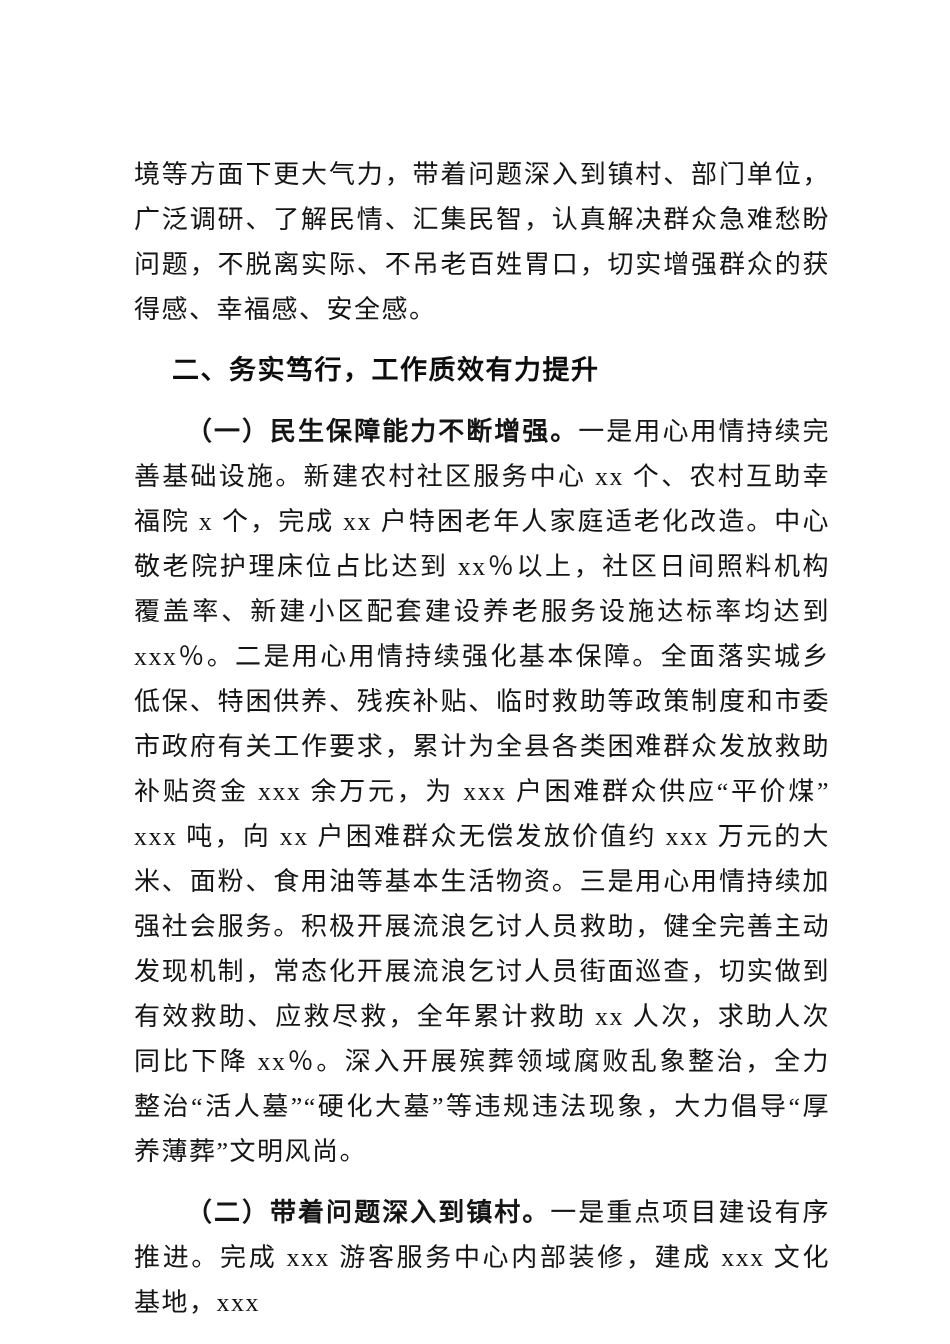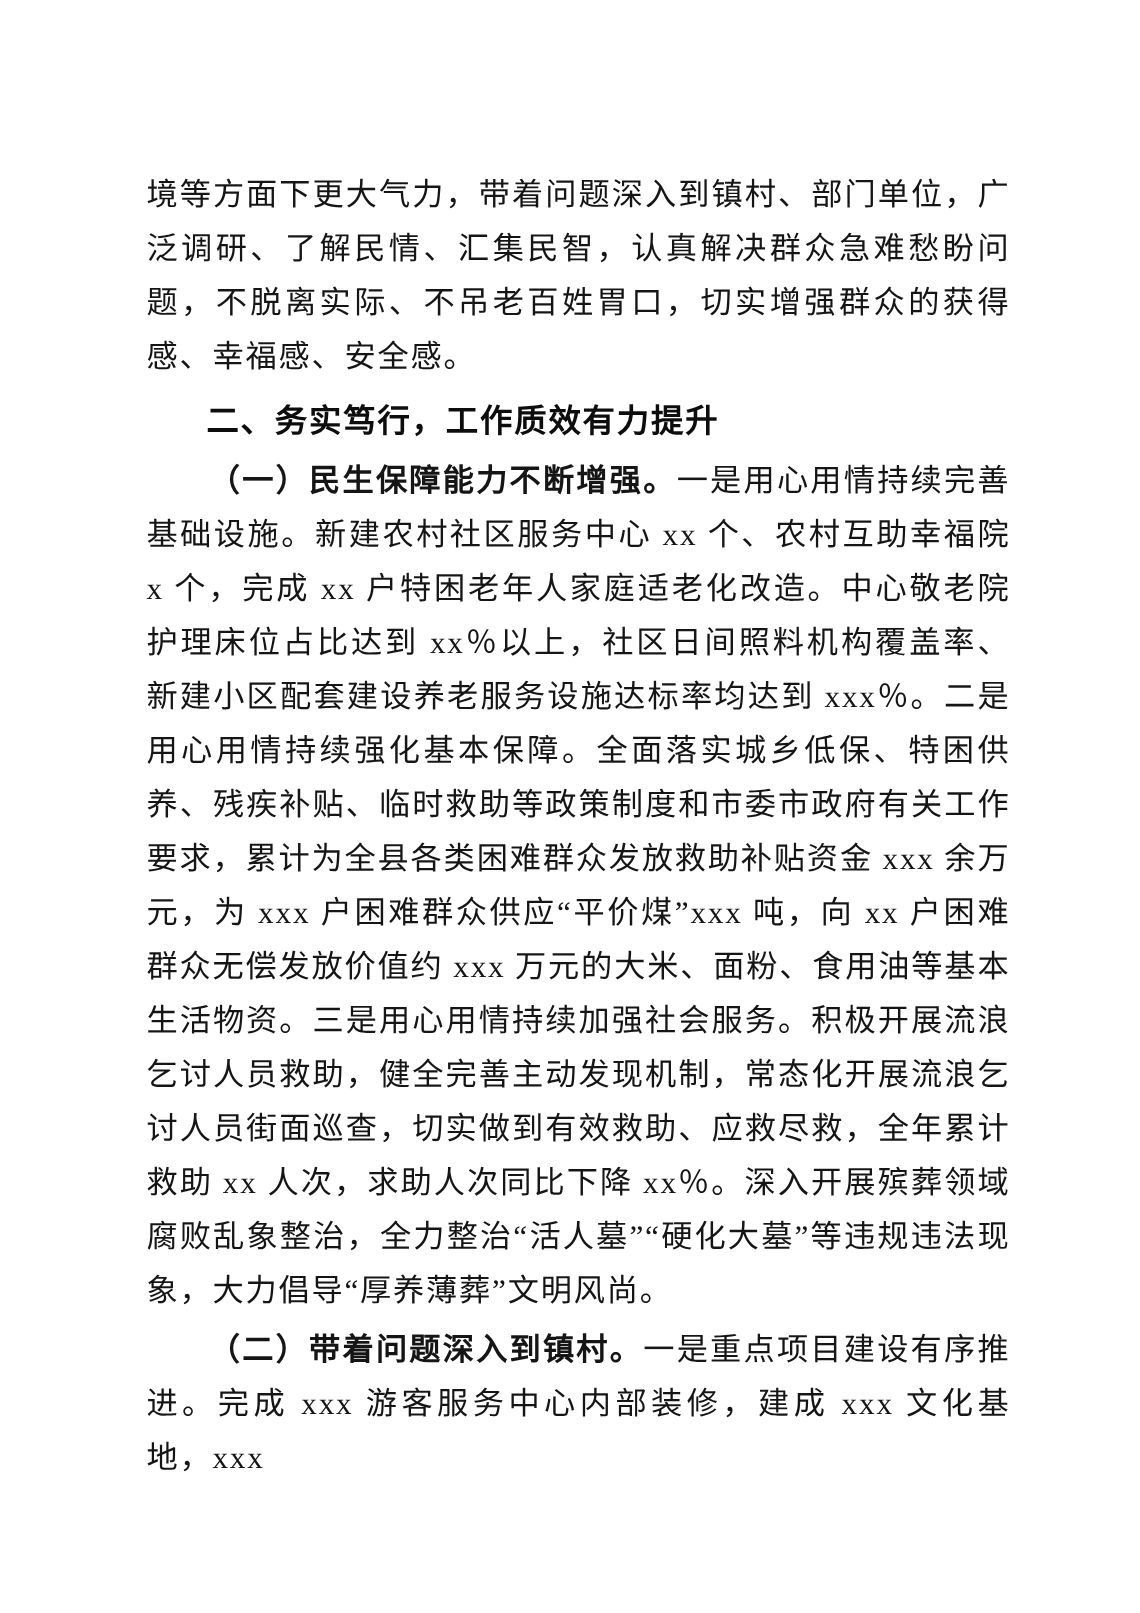--- a/index.html
+++ b/index.html
@@ -17,21 +17,21 @@
     padding: 136px 104px 0 118px;
     overflow: hidden;
     color: #151515;
   }
   .body-text {
     font-family: "Liberation Serif", "DejaVu Serif", serif;
     font-size: 26px;
     line-height: 45px;
     letter-spacing: 1.5px;
     text-align: justify;
-    margin: 4px;
+    margin: 16px;
   }
   .indent {
     text-indent: 2em;
   }
   .section-heading {
     font-family: "Liberation Sans", "DejaVu Sans", sans-serif;
     font-size: 27px;
     font-weight: bold;
     line-height: 45px;
     letter-spacing: 1.5px;

